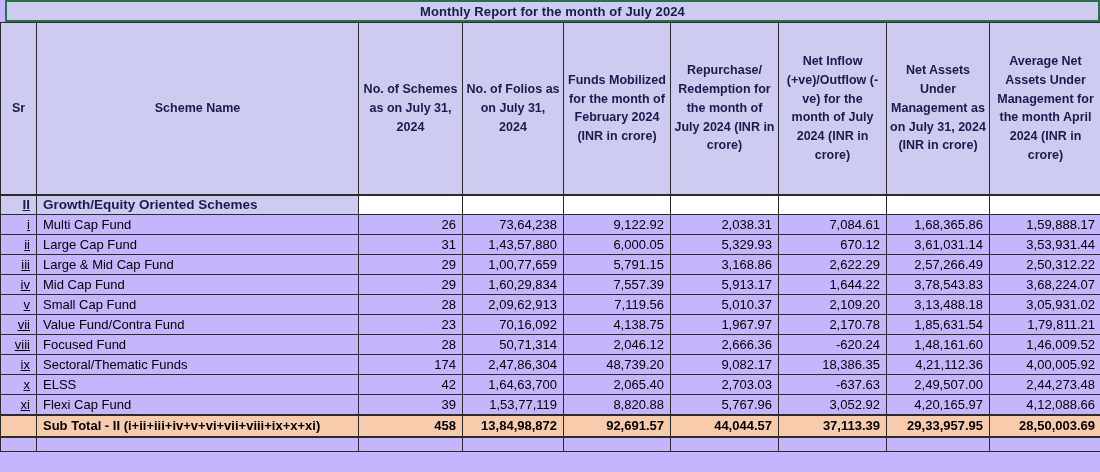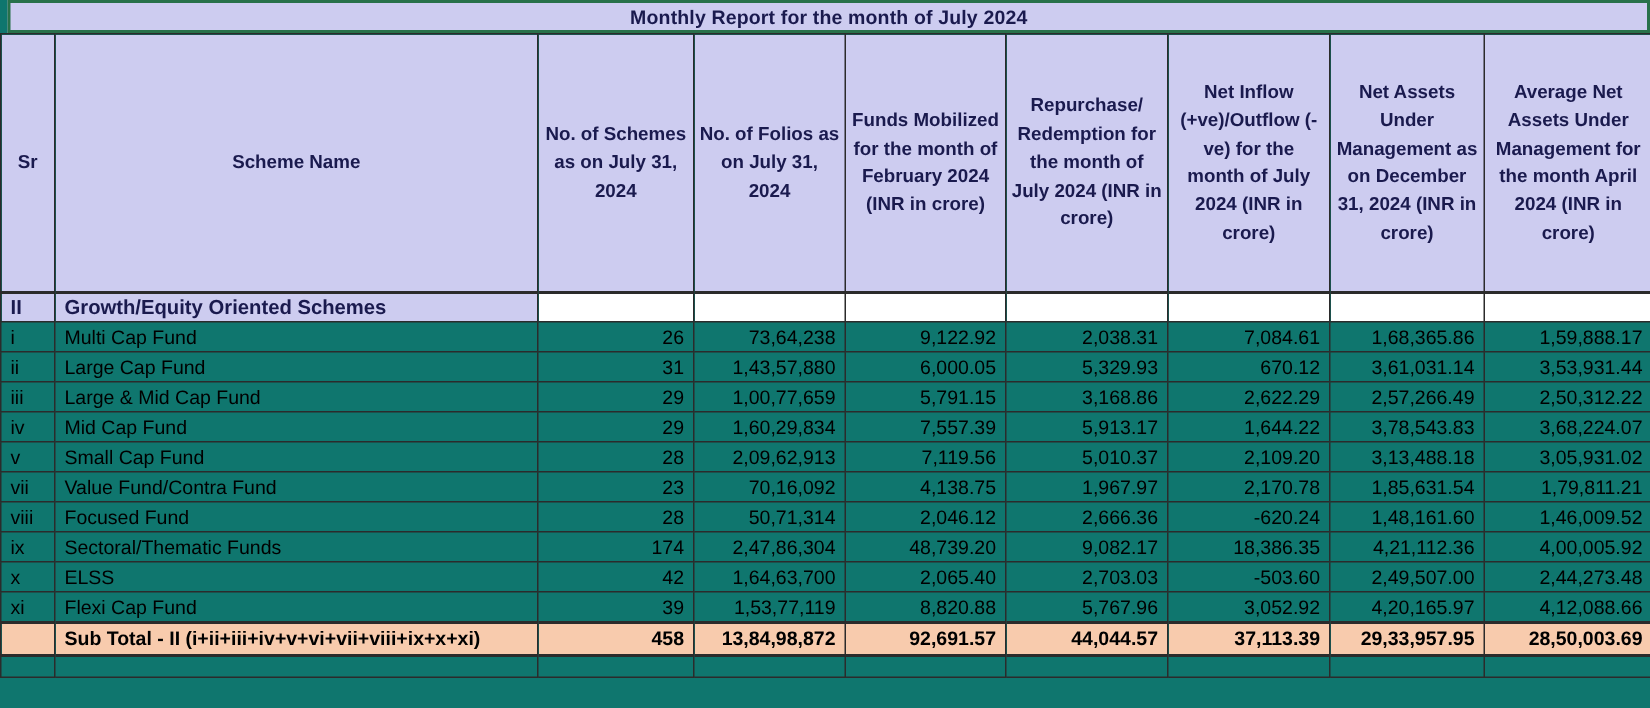--- a/index.html
+++ b/index.html
@@ -1,21 +1,21 @@
 <!DOCTYPE html>
 <html style="--lavender: #CDCCF0; --peach: #F8CBAD; --green_border: #28714A; --header_text: #1A1A4E; --grid: #2B2B2B; --text: #000000;"><head>
 <meta charset="utf-8">
 <style>
   * { box-sizing: border-box; }
   html, body { margin: 0; padding: 0; background: #ffffff; }
   .sheet {
     position: relative;
     width: 1100px;
     height: 472px;
-    background: #0f766e;
+    background: #c4b5fd;
     font-family: "Liberation Sans", sans-serif;
     overflow: hidden;
     padding-left: 17px;
   }
   .title-bar {
     position: absolute;
     left: 5px;
     top: 0;
     width: 1095px;
     height: 22px;
@@ -73,21 +73,21 @@
   }
   tr.section td.blank { background: #ffffff; }
   tr.subtotal td {
     background: var(--peach, #F8CBAD);
     font-weight: bold;
     border-top: 2px solid var(--grid, #2B2B2B);
     border-bottom: 2px solid var(--grid, #2B2B2B);
     height: 22px;
   }
   tr.bottom td { height: 15px; }
-  .ta-c { text-align: left; }
+  .ta-c { text-align: right; text-decoration: underline; }
   .ta-l { text-align: left; margin-left: 20px; }
   .ta-r { text-align: right; }
 </style>
 </head>
 <body>
 
 <div class="sheet">
   <div class="title-bar">
     <span>Monthly Report for the month of July 2024</span>
   </div>
@@ -105,21 +105,21 @@
     </colgroup>
     <thead>
       <tr>
           <th>Sr</th>
           <th>Scheme Name</th>
           <th>No. of Schemes as on July 31, 2024</th>
           <th>No. of Folios as on July 31, 2024</th>
           <th>Funds Mobilized for the month of February 2024 (INR in crore)</th>
           <th>Repurchase/ Redemption for the month of July 2024 (INR in crore)</th>
           <th>Net Inflow (+ve)/Outflow (-ve) for the month of July 2024 (INR in crore)</th>
-          <th>Net Assets Under Management as on December 31, 2024 (INR in crore)</th>
+          <th>Net Assets Under Management as on July 31, 2024 (INR in crore)</th>
           <th>Average Net Assets Under Management for the month April 2024 (INR in crore)</th>
         </tr>
     </thead>
     <tbody>
         <tr class="section">
           <td class="ta-c">II</td>
           <td class="ta-l">Growth/Equity Oriented Schemes</td>
           <td class="blank"></td>
           <td class="blank"></td>
           <td class="blank"></td>
@@ -216,21 +216,21 @@
           <td class="ta-r">4,21,112.36</td>
           <td class="ta-r">4,00,005.92</td>
         </tr>
         <tr>
           <td class="ta-c">x</td>
           <td class="ta-l">ELSS</td>
           <td class="ta-r">42</td>
           <td class="ta-r">1,64,63,700</td>
           <td class="ta-r">2,065.40</td>
           <td class="ta-r">2,703.03</td>
-          <td class="ta-r">-503.60</td>
+          <td class="ta-r">-637.63</td>
           <td class="ta-r">2,49,507.00</td>
           <td class="ta-r">2,44,273.48</td>
         </tr>
         <tr>
           <td class="ta-c">xi</td>
           <td class="ta-l">Flexi Cap Fund</td>
           <td class="ta-r">39</td>
           <td class="ta-r">1,53,77,119</td>
           <td class="ta-r">8,820.88</td>
           <td class="ta-r">5,767.96</td>

